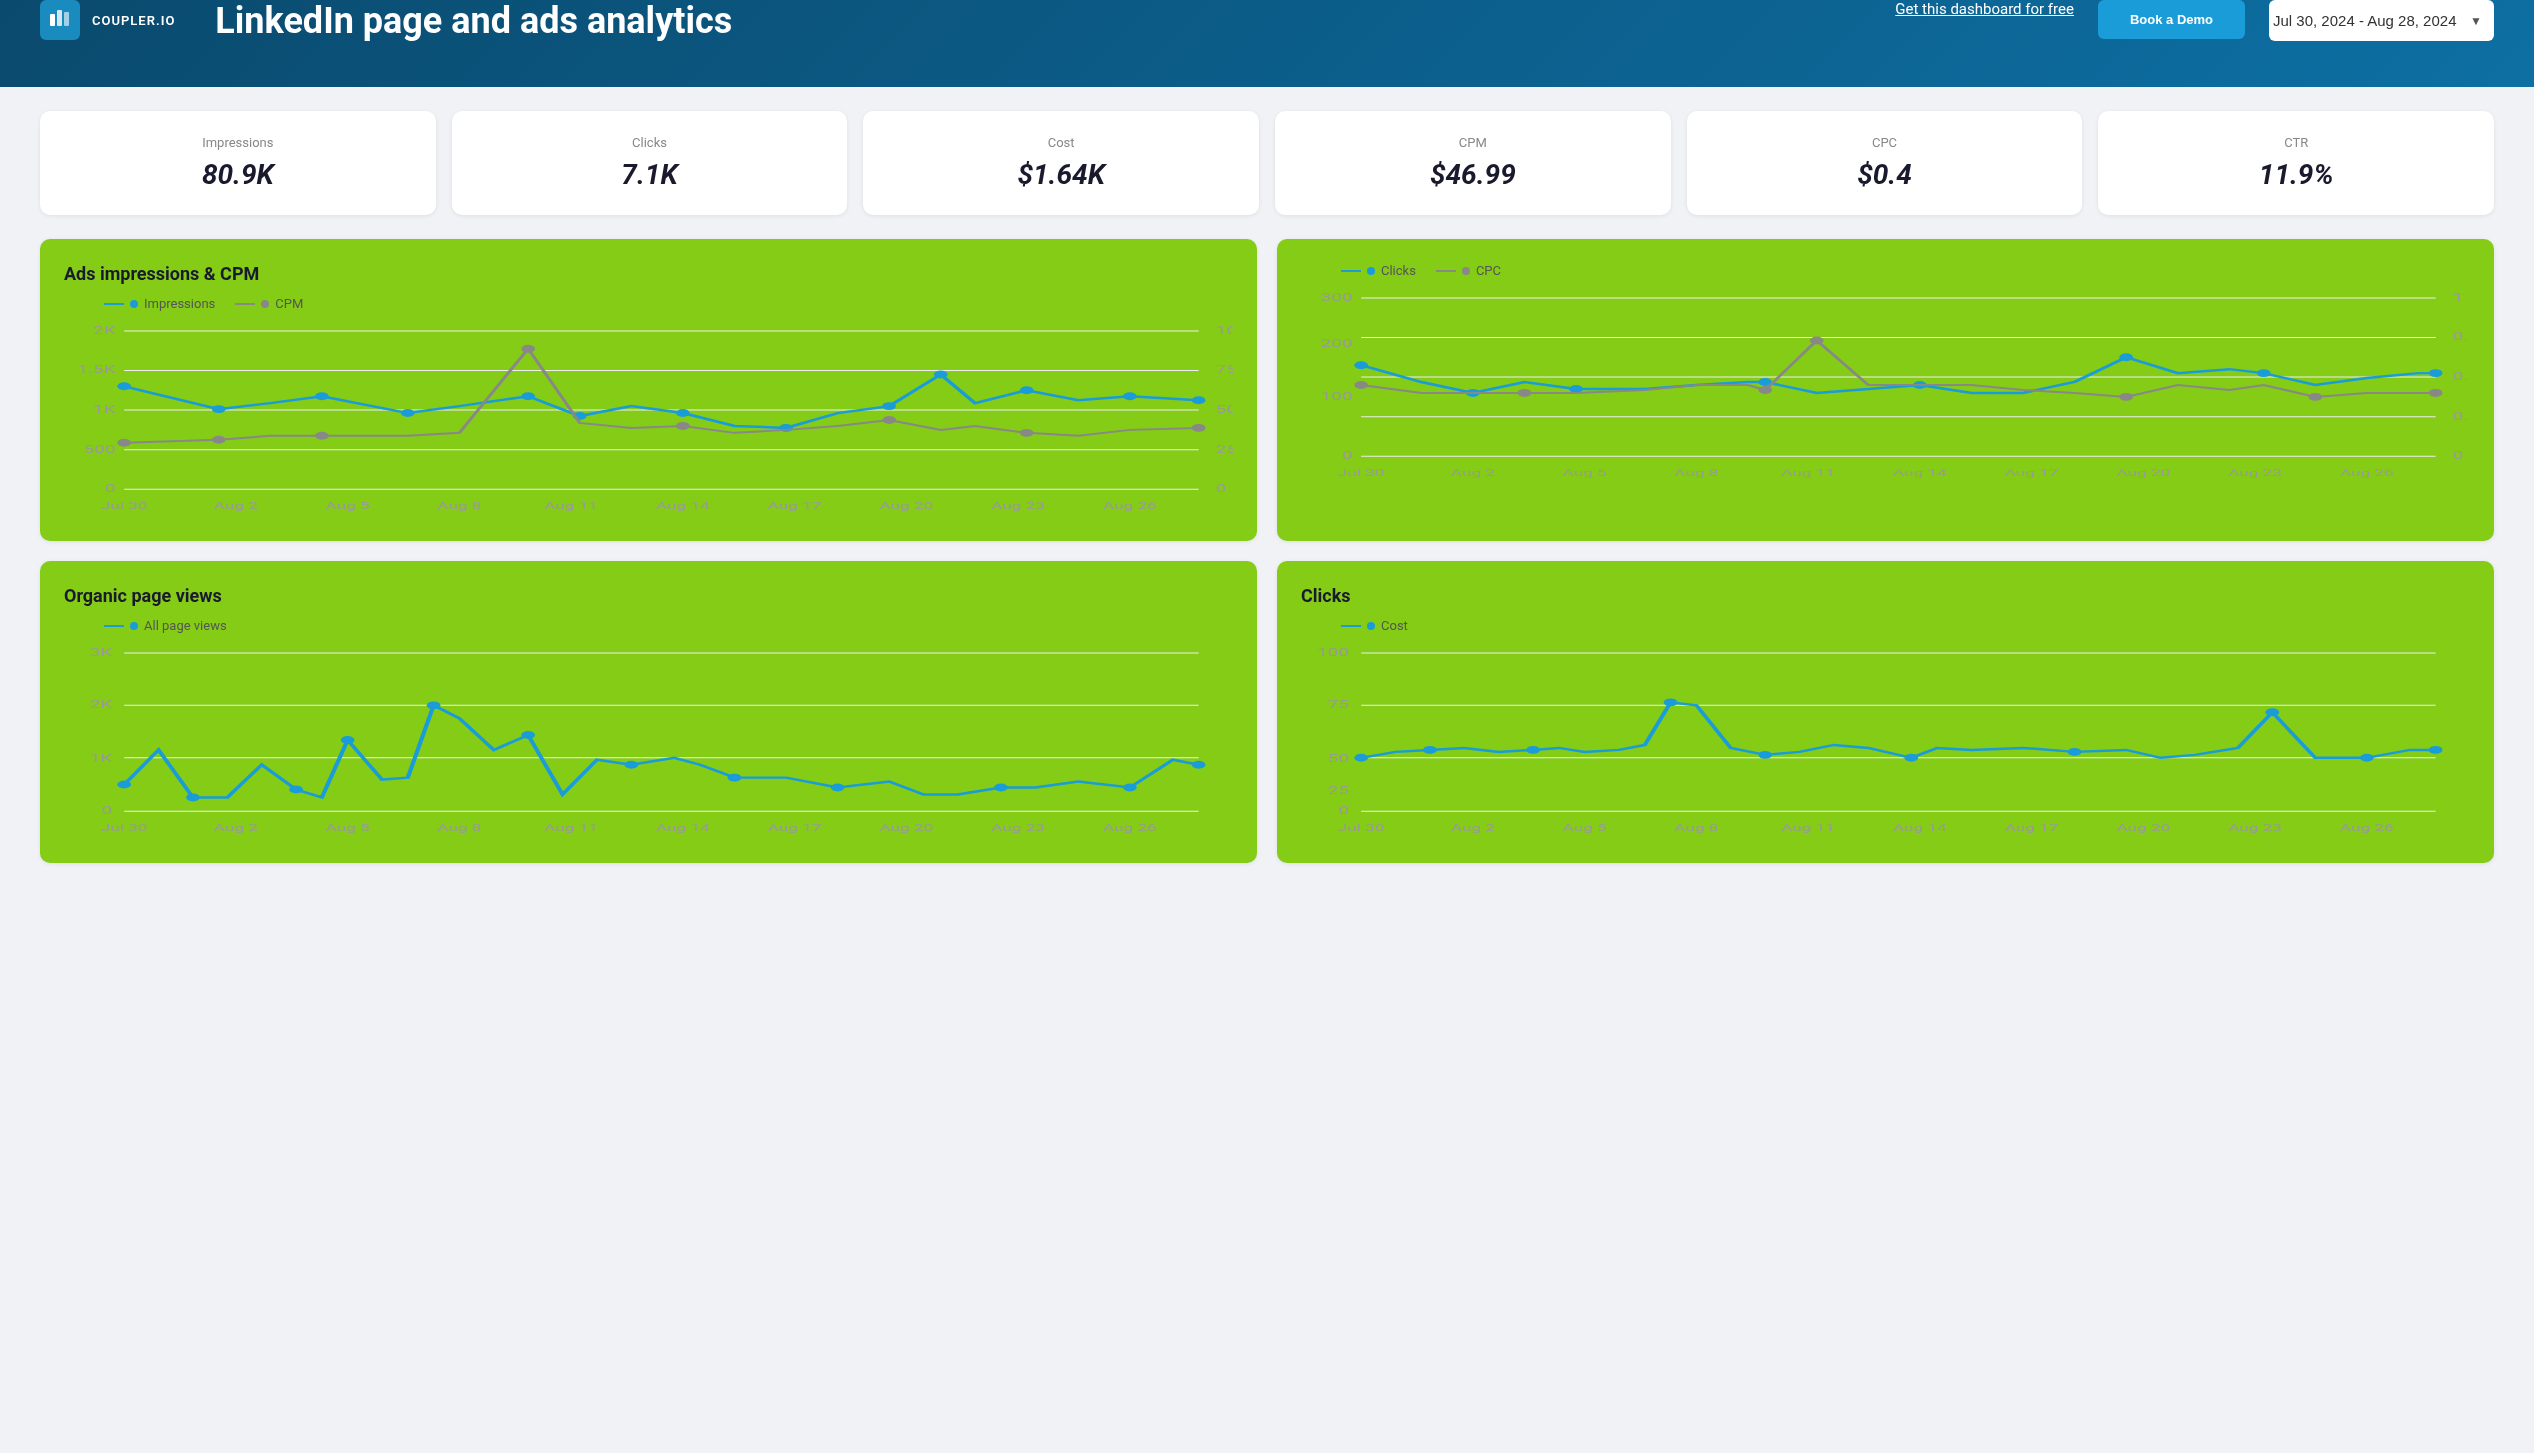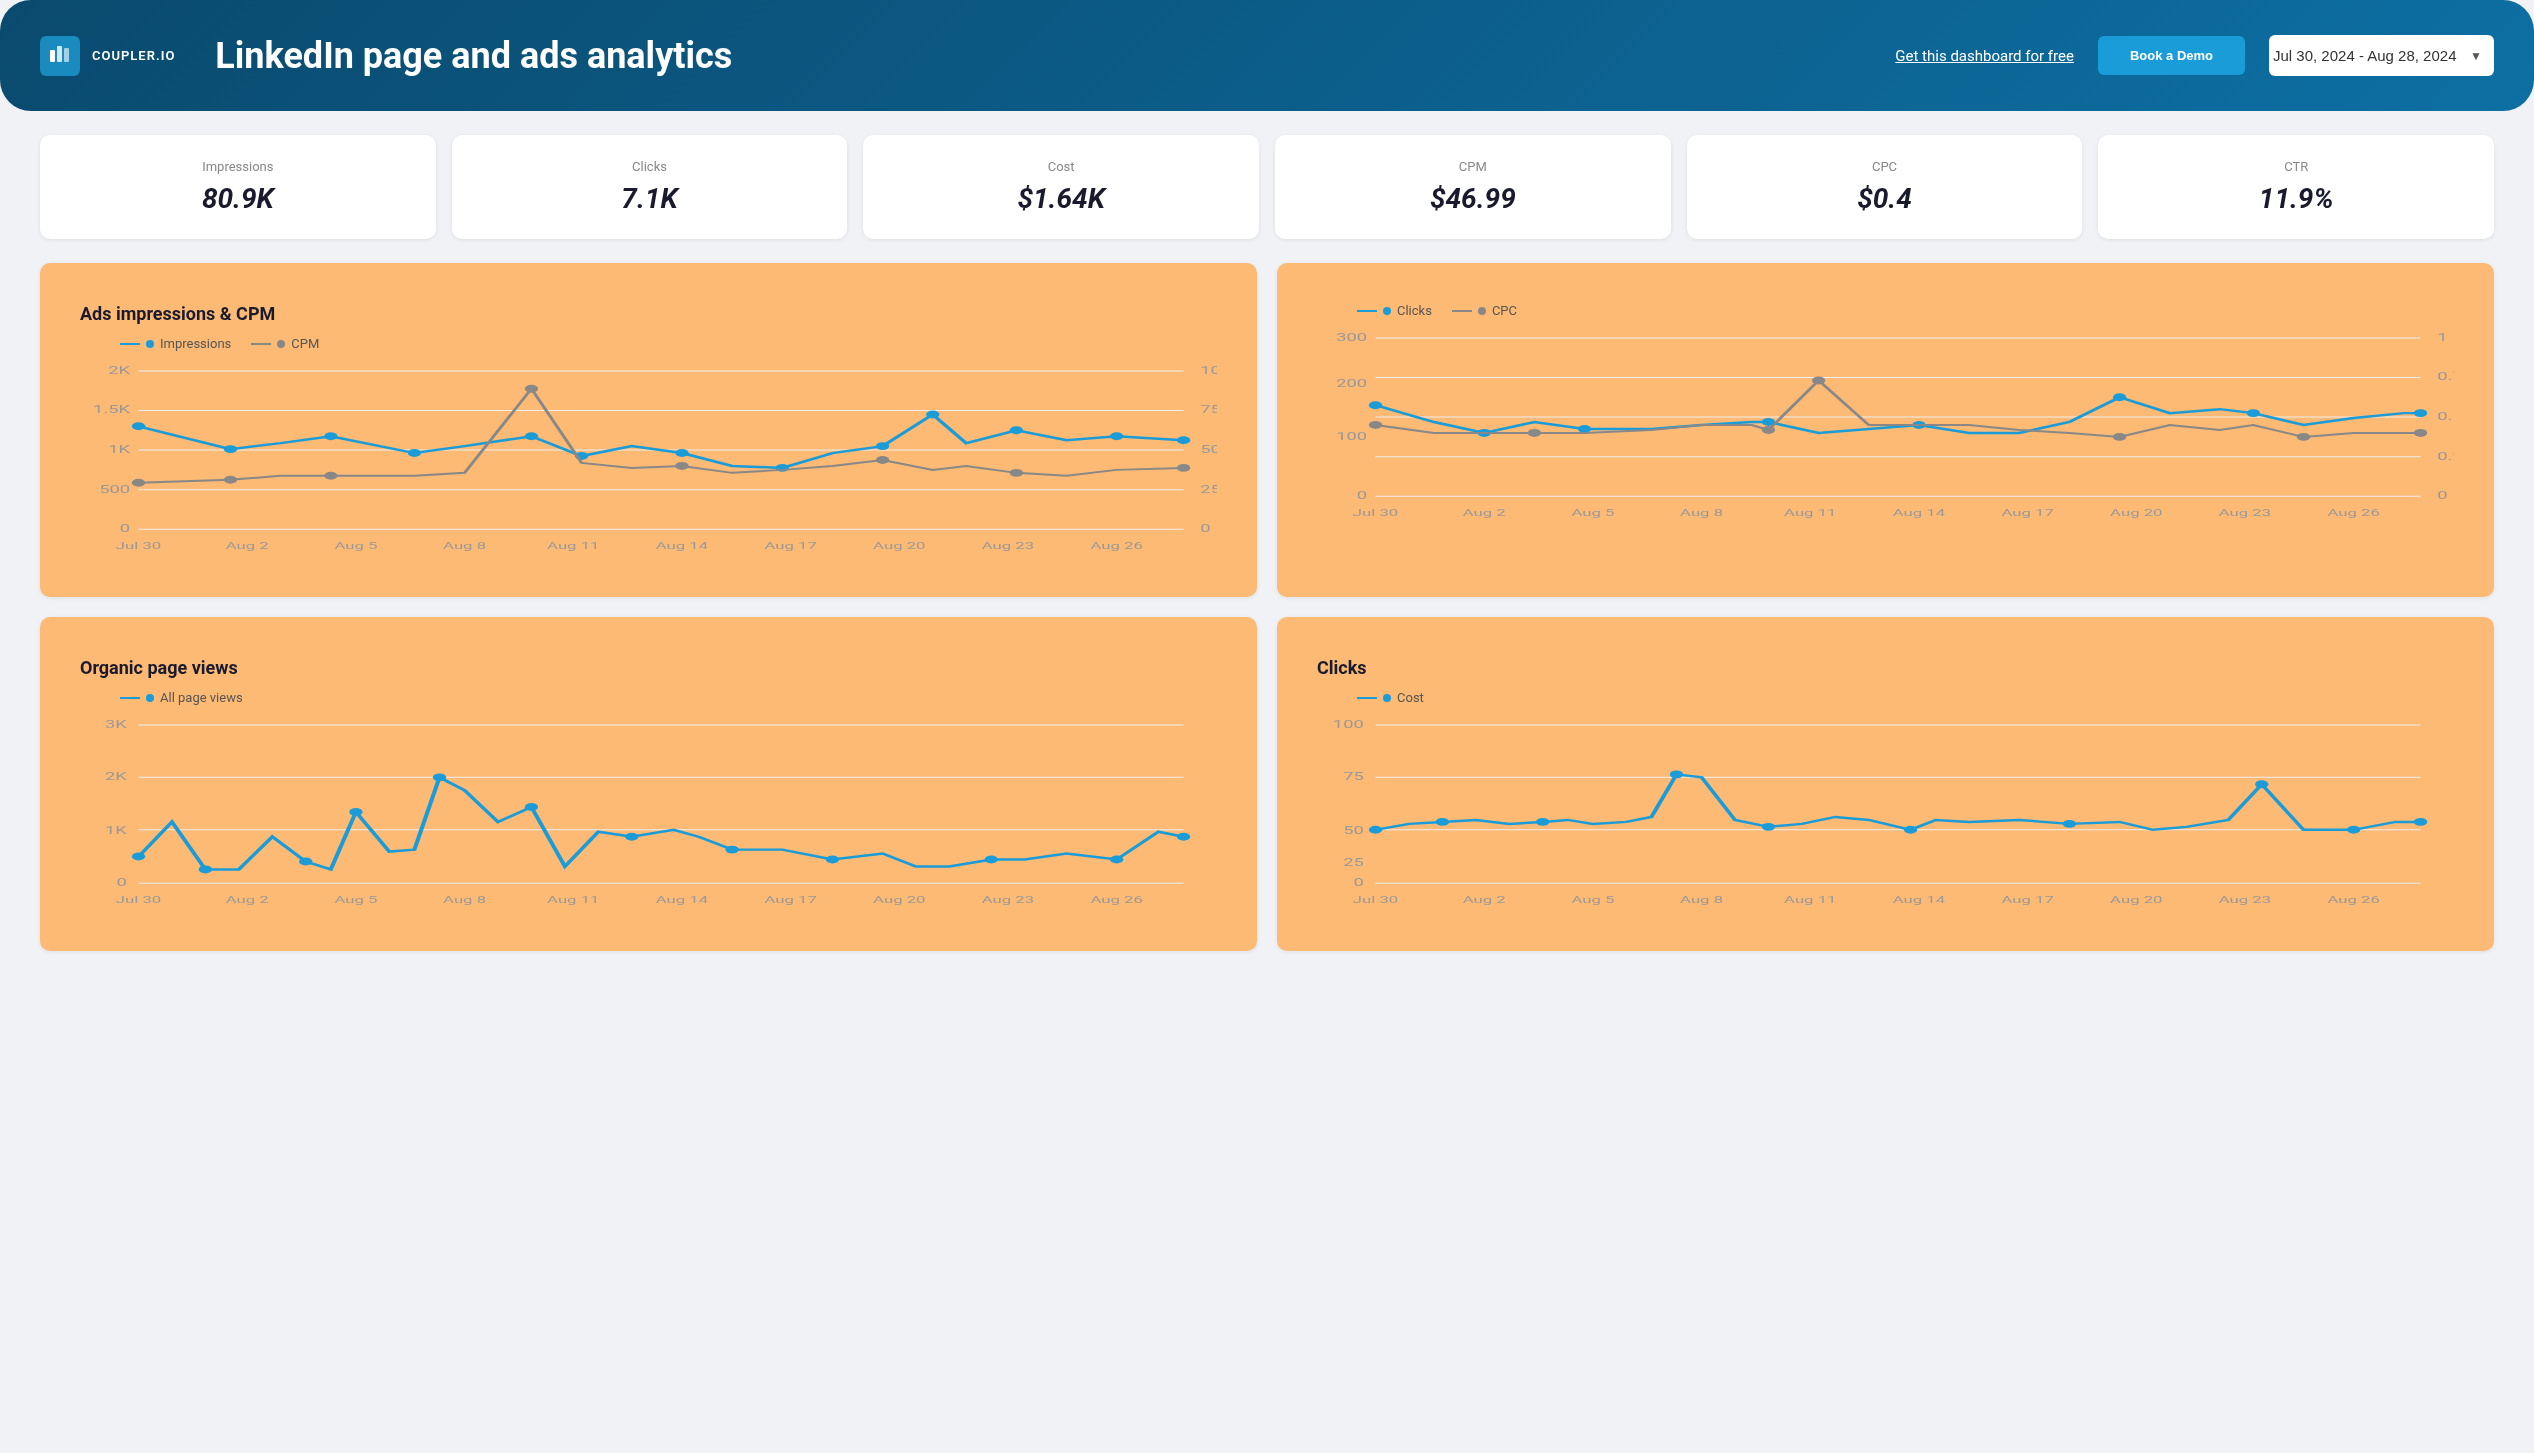--- a/index.html
+++ b/index.html
@@ -2,25 +2,24 @@
 <html><head>
   <meta charset="utf-8">
   <style>
     * { box-sizing: border-box; margin: 0; padding: 0; }
     body { font-family: -apple-system, BlinkMacSystemFont, 'Segoe UI', Roboto, sans-serif; background: #f0f2f5; }
 
     
     .header {
       background: linear-gradient(135deg, #0a4a6e 0%, #0d6fa3 100%);
       padding: 0 40px;
-      height: 111px;
+      height: 87px;
       display: flex;
-      align-items: center;
+      align-items: flex-start;
       gap: 24px;
-      border-radius: 31px;
     }
     .logo-area {
       display: flex;
       align-items: center;
       gap: 12px;
       margin-right: 16px;
     }
     .logo-icon {
       width: 40px;
       height: 40px;
@@ -120,23 +119,23 @@
       font-style: italic;
     }
 
     
     .charts-grid {
       display: grid;
       grid-template-columns: 1fr 1fr;
       gap: 20px;
     }
     .chart-card {
-      background: #fdba74;
+      background: #84cc16;
       border-radius: 10px;
-      padding: 40px;
+      padding: 24px;
       box-shadow: 0 1px 4px rgba(0,0,0,0.08);
     }
     .chart-title {
       font-size: 18px;
       font-weight: 700;
       color: #1a1a2e;
       margin-bottom: 12px;
     }
     .chart-legend {
       display: flex;

